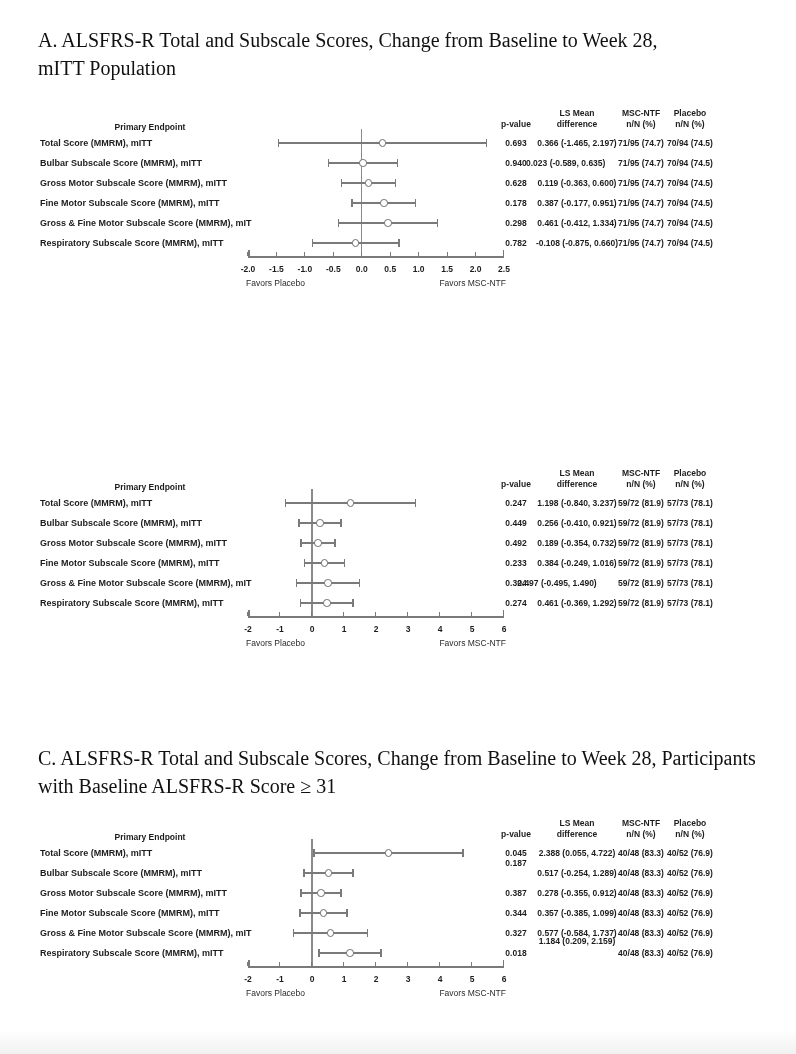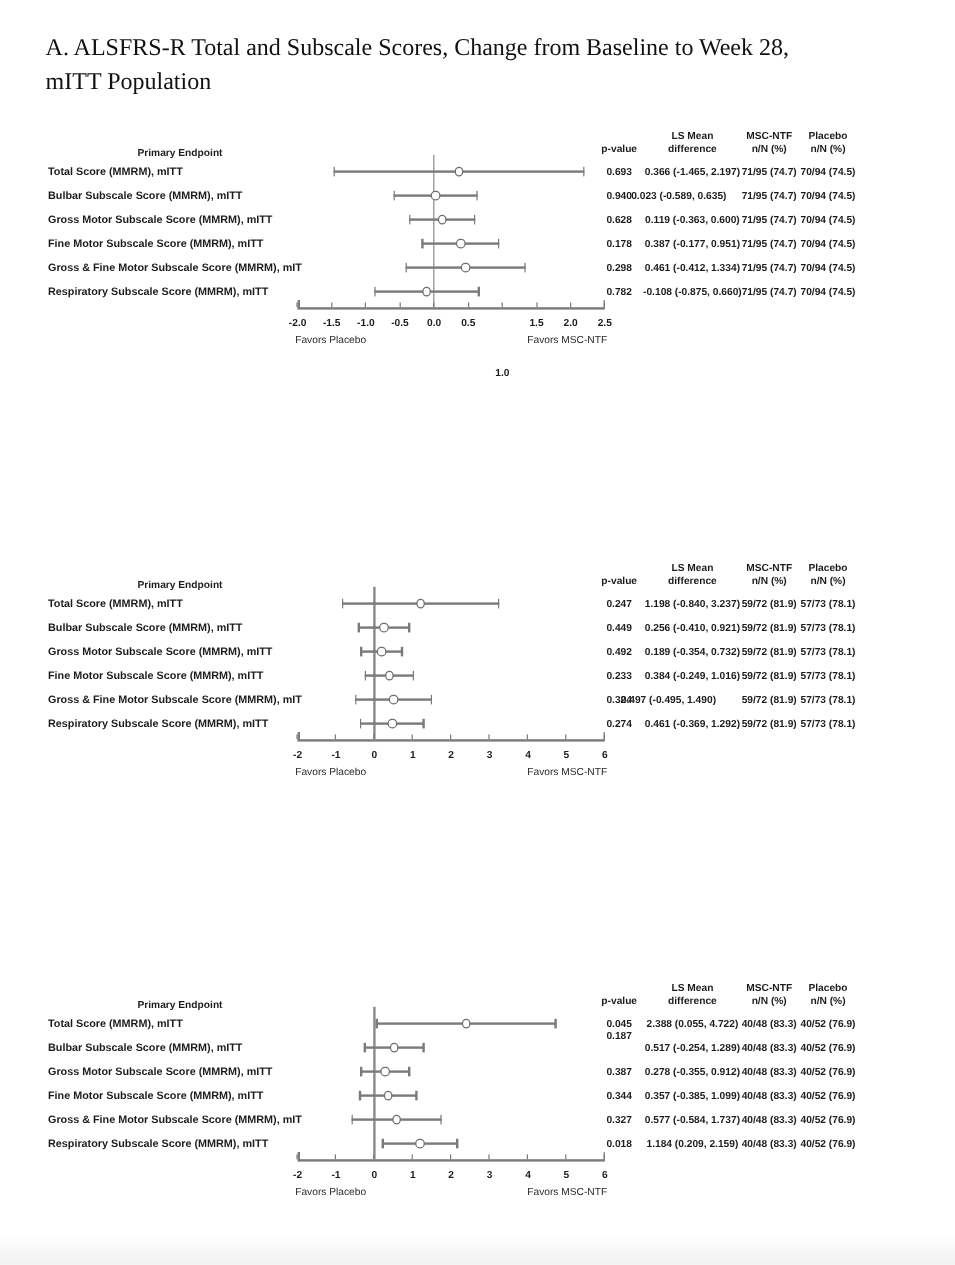--- a/index.html
+++ b/index.html
@@ -117,21 +117,21 @@
       <div class="tick-label txt" style="left: 261.444px; width: 30px; top: 168px; text-align: center;">-1.5</div>
       <div class="vline" style="left: 304.289px; top: 156px; height: 4px; width: 1.1px;"></div>
       <div class="tick-label txt" style="left: 289.889px; width: 30px; top: 168px; text-align: center;">-1.0</div>
       <div class="vline" style="left: 332.733px; top: 156px; height: 4px; width: 1.1px;"></div>
       <div class="tick-label txt" style="left: 318.333px; width: 30px; top: 168px; text-align: center;">-0.5</div>
       <div class="vline" style="left: 361.178px; top: 156px; height: 4px; width: 1.1px;"></div>
       <div class="tick-label txt" style="left: 346.778px; width: 30px; top: 168px; text-align: center;">0.0</div>
       <div class="vline" style="left: 389.622px; top: 156px; height: 4px; width: 1.1px;"></div>
       <div class="tick-label txt" style="left: 375.222px; width: 30px; top: 168px; text-align: center;">0.5</div>
       <div class="vline" style="left: 418.067px; top: 156px; height: 4px; width: 1.1px;"></div>
-      <div class="tick-label txt" style="left: 403.667px; width: 30px; top: 168px; text-align: center; margin-top: 41px;">1.0</div>
+      <div class="tick-label txt" style="left: 403.667px; width: 30px; top: 168px; text-align: center;">1.0</div>
       <div class="vline" style="left: 446.511px; top: 156px; height: 4px; width: 1.1px;"></div>
       <div class="tick-label txt" style="left: 432.111px; width: 30px; top: 168px; text-align: center;">1.5</div>
       <div class="vline" style="left: 474.956px; top: 156px; height: 4px; width: 1.1px;"></div>
       <div class="tick-label txt" style="left: 460.556px; width: 30px; top: 168px; text-align: center;">2.0</div>
       <div class="vline" style="left: 503.4px; top: 156px; height: 4px; width: 1.1px;"></div>
       <div class="tick-label txt" style="left: 489px; width: 30px; top: 168px; text-align: center;">2.5</div>
       <div class="favors txt" style="left: 246px; top: 182px;">Favors Placebo</div>
       <div class="favors txt" style="left: 400px; width: 106px; top: 182px; text-align: right;">Favors MSC-NTF</div>
     </div>
 
@@ -217,20 +217,22 @@
       <div class="vline" style="left: 439.4px; top: 156px; height: 4px; width: 1.1px;"></div>
       <div class="tick-label txt" style="left: 425px; width: 30px; top: 168px; text-align: center;">4</div>
       <div class="vline" style="left: 471.4px; top: 156px; height: 4px; width: 1.1px;"></div>
       <div class="tick-label txt" style="left: 457px; width: 30px; top: 168px; text-align: center;">5</div>
       <div class="vline" style="left: 503.4px; top: 156px; height: 4px; width: 1.1px;"></div>
       <div class="tick-label txt" style="left: 489px; width: 30px; top: 168px; text-align: center;">6</div>
       <div class="favors txt" style="left: 246px; top: 182px;">Favors Placebo</div>
       <div class="favors txt" style="left: 400px; width: 106px; top: 182px; text-align: right;">Favors MSC-NTF</div>
     </div>
 
+  <h2 class="panel-title" style="top:744px">C. ALSFRS-R Total and Subscale Scores, Change from Baseline to Week 28, Participants
+with Baseline ALSFRS-R Score ≥ 31</h2>
   <div class="chart" style="top:806px">
       <div class="hdr txt" style="left: 50px; width: 200px; top: 26px; text-align: center;">Primary Endpoint</div>
       <div class="hdr txt" style="left: 494px; width: 44px; top: 23px; text-align: center;">p-value</div>
       <div class="hdr txt" style="left: 526px; width: 102px; top: 12px; text-align: center;">LS Mean</div>
       <div class="hdr txt" style="left: 526px; width: 102px; top: 23px; text-align: center;">difference</div>
       <div class="hdr txt" style="left: 612px; width: 58px; top: 12px; text-align: center;">MSC-NTF</div>
       <div class="hdr txt" style="left: 612px; width: 58px; top: 23px; text-align: center;">n/N (%)</div>
       <div class="hdr txt" style="left: 661px; width: 58px; top: 12px; text-align: center;">Placebo</div>
       <div class="hdr txt" style="left: 661px; width: 58px; top: 23px; text-align: center;">n/N (%)</div>
       <div class="zero" style="left: 311.4px; top: 33px; height: 127px;"></div>
@@ -278,21 +280,21 @@
       <div class="val txt" style="left: 494px; width: 44px; top: 122px; text-align: center;">0.327</div>
       <div class="val txt" style="left: 526px; width: 102px; top: 122px; text-align: center;">0.577 (-0.584, 1.737)</div>
       <div class="val txt" style="left: 612px; width: 58px; top: 122px; text-align: center;">40/48 (83.3)</div>
       <div class="val txt" style="left: 661px; width: 58px; top: 122px; text-align: center;">40/52 (76.9)</div>
       <div class="rowlab txt" style="left: 40px; width: 212px; top: 142px;">Respiratory Subscale Score (MMRM), mITT</div>
       <div class="hline" style="left: 318.688px; width: 62.4px; top: 146px;"></div>
       <div class="vline" style="left: 318.188px; top: 143.2px; height: 7.5px;"></div>
       <div class="vline" style="left: 380.088px; top: 143.2px; height: 7.5px;"></div>
       <div class="dot" style="left: 346.138px; top: 143.05px;"></div>
       <div class="val txt" style="left: 494px; width: 44px; top: 142px; text-align: center;">0.018</div>
-      <div class="val txt" style="left: 526px; width: 102px; top: 142px; text-align: center;">1.184 (0.209, 2.159)</div>
+      <div class="val txt" style="left: 526px; width: 102px; top: 130px; text-align: center;">1.184 (0.209, 2.159)</div>
       <div class="val txt" style="left: 612px; width: 58px; top: 142px; text-align: center;">40/48 (83.3)</div>
       <div class="val txt" style="left: 661px; width: 58px; top: 142px; text-align: center;">40/52 (76.9)</div>
       <div class="hline" style="left: 248px; width: 256px; top: 160px;"></div>
       <div class="vline" style="left: 248px; top: 154px; height: 7px;"></div>
       <div class="vline" style="left: 502.5px; top: 154px; height: 7px;"></div>
       <div class="vline" style="left: 247.4px; top: 156px; height: 4px; width: 1.1px;"></div>
       <div class="tick-label txt" style="left: 233px; width: 30px; top: 168px; text-align: center;">-2</div>
       <div class="vline" style="left: 279.4px; top: 156px; height: 4px; width: 1.1px;"></div>
       <div class="tick-label txt" style="left: 265px; width: 30px; top: 168px; text-align: center;">-1</div>
       <div class="vline" style="left: 311.4px; top: 156px; height: 4px; width: 1.1px;"></div>

